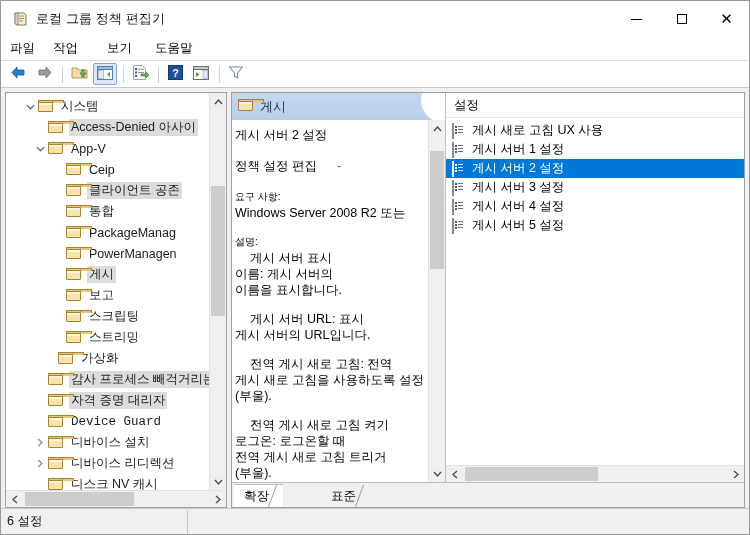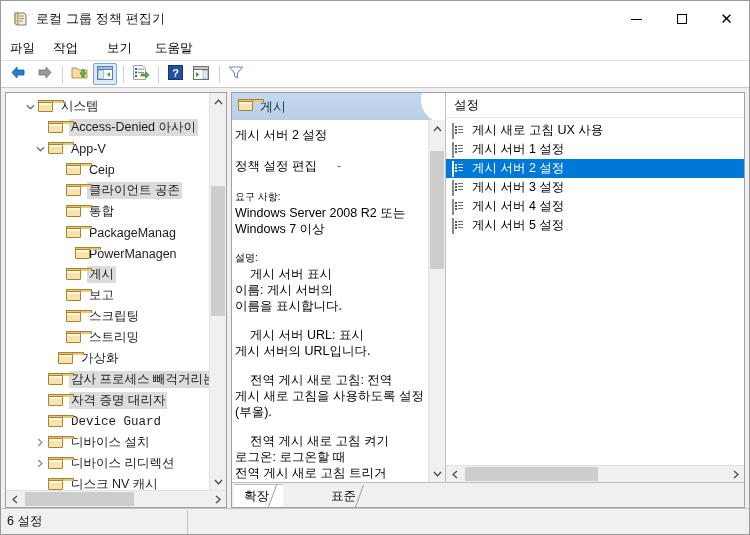--- a/index.html
+++ b/index.html
@@ -678,21 +678,21 @@
             <div class="tnode" style="padding-left: 44px;">
               <span class="twist"></span>
               <span class="tfolder"><span class="folder"><span class="tab"></span><span class="base"></span><span class="lip"></span></span></span>
               <span class="tlabel">통합</span>
             </div>
             <div class="tnode" style="padding-left: 44px;">
               <span class="twist"></span>
               <span class="tfolder"><span class="folder"><span class="tab"></span><span class="base"></span><span class="lip"></span></span></span>
               <span class="tlabel">PackageManag</span>
             </div>
-            <div class="tnode" style="padding-left: 44px; text-align: center;">
+            <div class="tnode" style="padding-left: 44px;">
               <span class="twist"></span>
               <span class="tfolder"><span class="folder"><span class="tab"></span><span class="base"></span><span class="lip"></span></span></span>
               <span class="tlabel">PowerManagen</span>
             </div>
             <div class="tnode" style="padding-left: 44px;">
               <span class="twist"></span>
               <span class="tfolder"><span class="folder"><span class="tab"></span><span class="base"></span><span class="lip"></span></span></span>
               <span class="tlabel hl">게시</span>
             </div>
             <div class="tnode" style="padding-left: 44px;">
@@ -799,21 +799,20 @@
             </span>
             <span class="hdr-text">게시</span>
             <span class="curve"></span>
           </div>
           <div class="info-body-wrap">
             <div class="info-body" id="info-body">
                 <div class="info-title">게시 서버 2 설정</div>
                 <div class="info-link"><span>정책 설정 편집</span><span class="dash">-</span></div>
                 <div class="info-sec-label">요구 사항:</div>
                 <div class="info-line">Windows Server 2008 R2 또는</div>
-                <div class="info-line">Windows 7 이상</div>
                 <div class="info-gap"></div>
                 <div class="info-sec-label">설명:</div>
                 <div class="info-line indent">게시 서버 표시</div>
                 <div class="info-line">이름: 게시 서버의</div>
                 <div class="info-line">이름을 표시합니다.</div>
                 <div class="info-gap"></div>
                 <div class="info-line indent">게시 서버 URL: 표시</div>
                 <div class="info-line">게시 서버의 URL입니다.</div>
                 <div class="info-gap"></div>
                 <div class="info-line indent">전역 게시 새로 고침: 전역</div>

